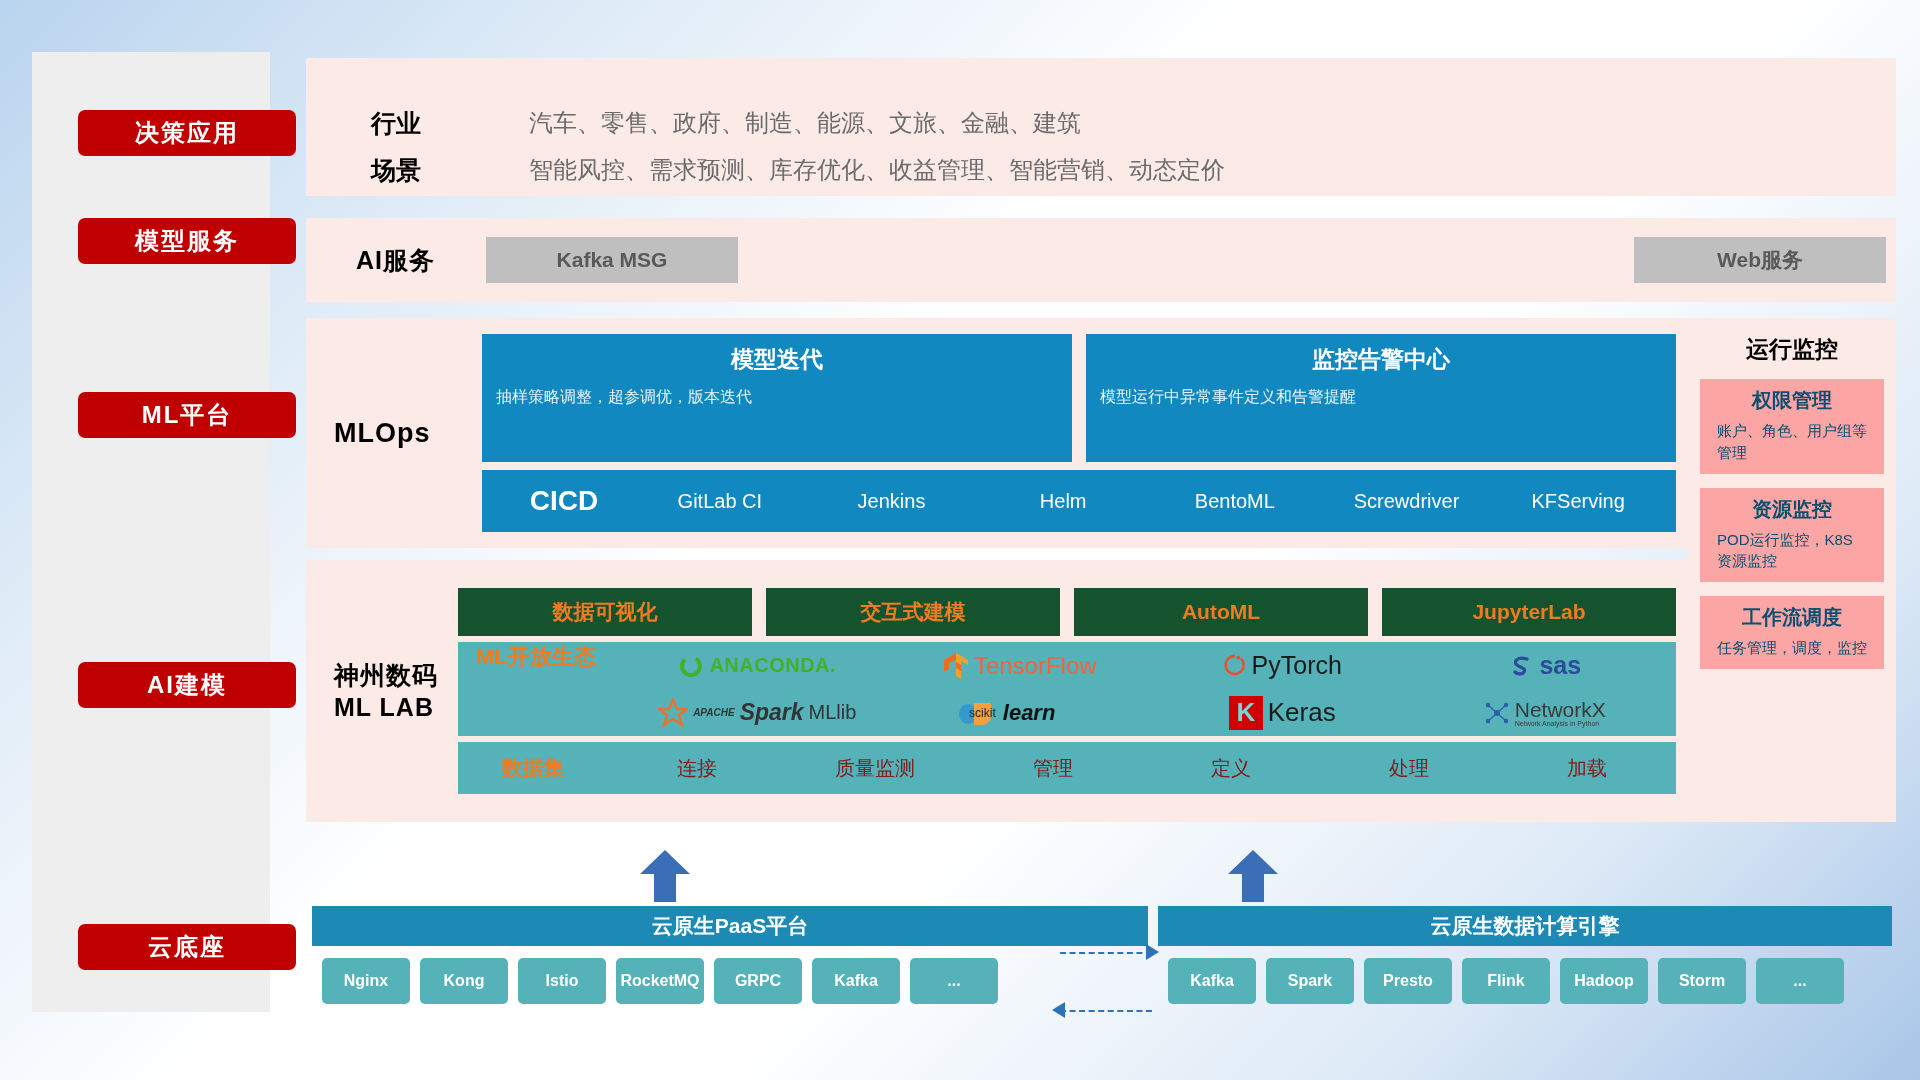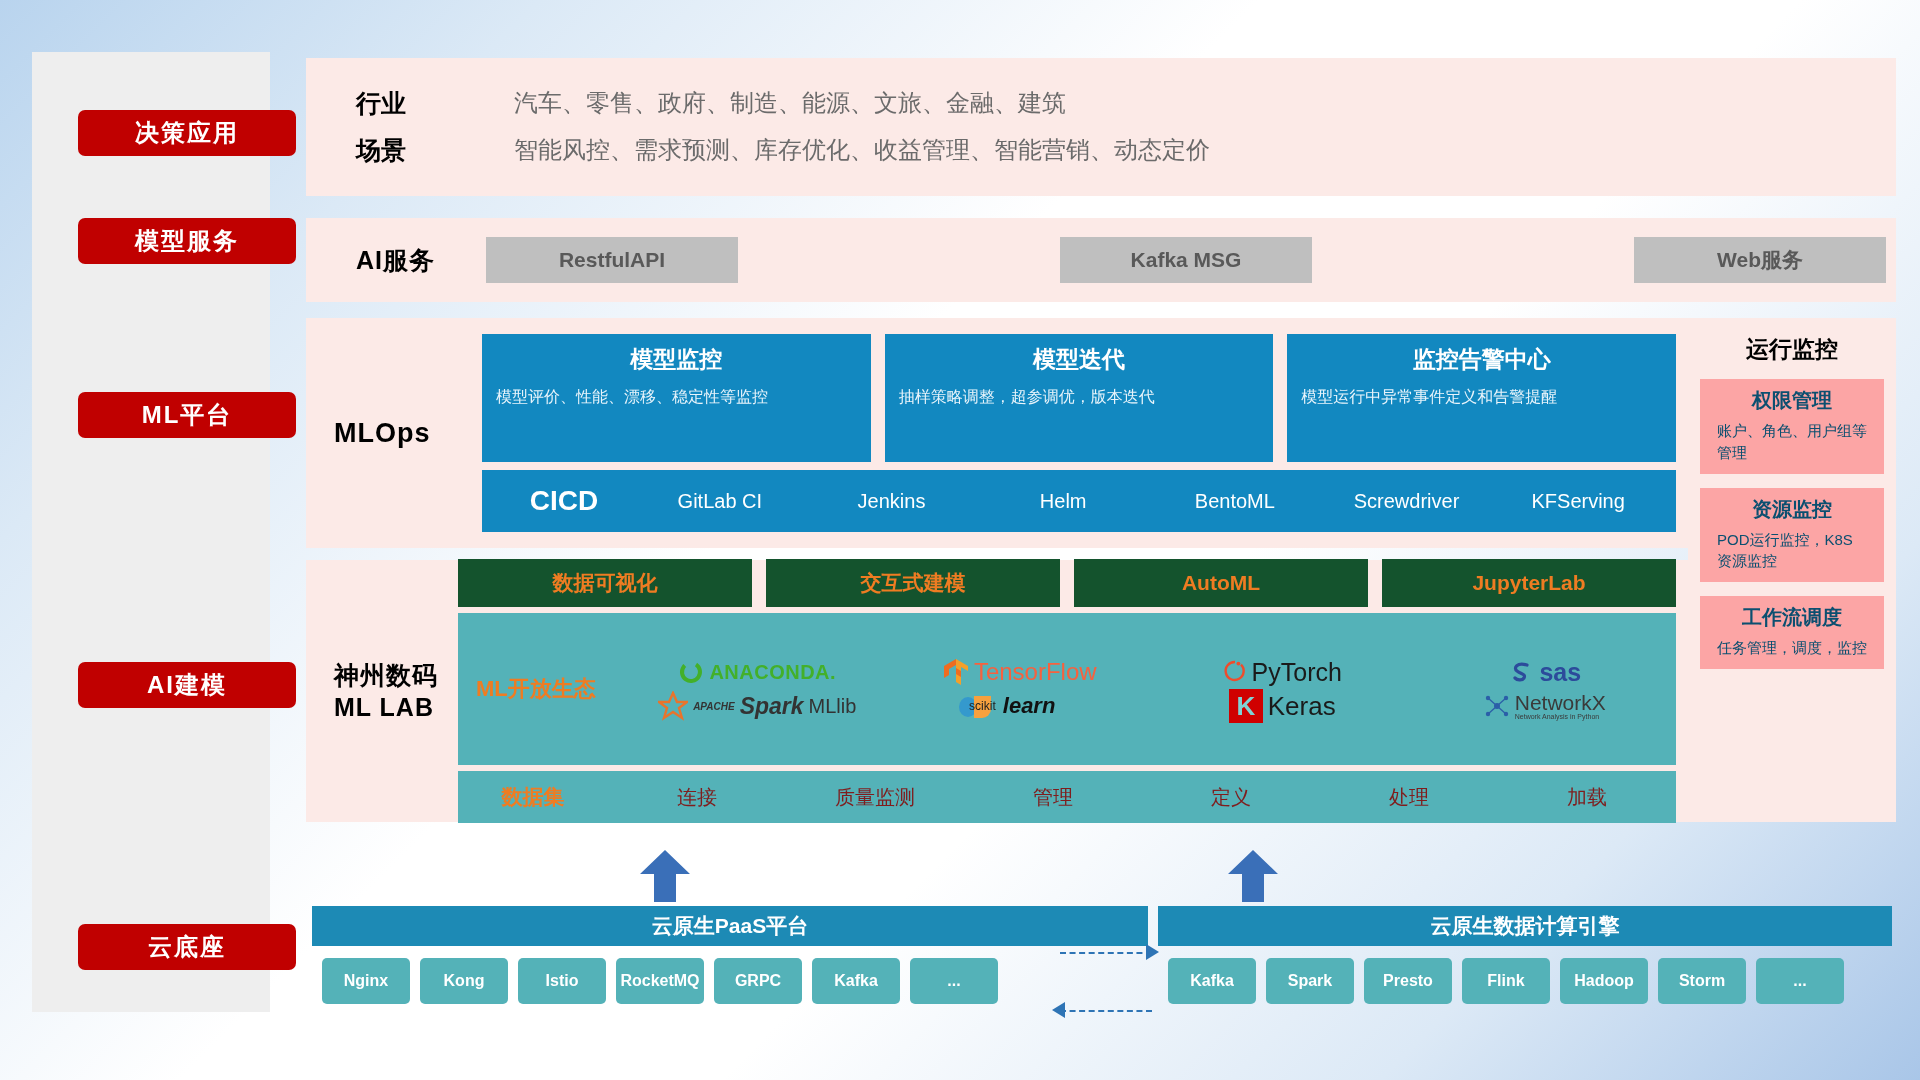--- a/index.html
+++ b/index.html
@@ -35,21 +35,22 @@
   .band-label {
     color: #000; font-weight: bold; font-size: 25px;
     letter-spacing: 1px;
   }
 
   
   .biz { top: 58px; height: 138px; }
   .biz-grid {
     display: grid; grid-template-columns: 180px 1fr;
     row-gap: 14px; height: 100%; align-content: center;
-    padding-left: 28px;
+    padding-left: 43px;
+    margin-top: 20px;
   }
   .biz-key { font-weight: bold; font-size: 25px; color:#000; padding-left: 22px; }
   .biz-val { font-size: 24px; color: #6b6b6b; }
 
   
   .svc { top: 218px; height: 84px; display: flex; align-items: center; padding-left: 28px; }
   .svc .band-label { width: 152px; padding-left: 22px; }
   .svc-row { display: flex; flex: 1; gap: 0; justify-content: space-between; padding-right: 10px; }
   .svc-chip {
     width: 252px; height: 46px; background: #bfbfbf;
@@ -82,21 +83,21 @@
   .model-inner { display: flex; height: 100%; align-items: center; }
   .model .band-label { width: 152px; padding-left: 28px; font-size: 25px; line-height: 1.3; }
   .model-col { flex: 1; display: flex; flex-direction: column; gap: 6px; padding-right: 12px; }
   .tabs { display: flex; gap: 14px; }
   .tab {
     flex: 1; height: 48px; background: #14532d;
     display: flex; align-items: center; justify-content: center;
     color: #ef7c22; font-weight: bold; font-size: 21px;
   }
   .eco {
-    background: #54b2b8; height: 152px; display: flex; align-items: center;
+    background: #54b2b8; height: 94px; display: flex; 
     padding-left: 18px;
   }
   .eco-title { color: #ef7c22; font-weight: bold; font-size: 22px; width: 150px; }
   .eco-logos { flex: 1; display: grid; grid-template-columns: repeat(4, 1fr); grid-template-rows: 1fr 1fr; align-items: center; }
   .logo { display: flex; align-items: center; justify-content: center; gap: 5px; }
   .ds-bar {
     background: #54b2b8; height: 52px; display: flex; align-items: center;
   }
   .ds-title { color: #ef7c22; font-weight: bold; font-size: 21px; width: 150px; text-align:center; }
   .ds-items { display: flex; flex: 1; }
@@ -154,35 +155,30 @@
       <div class="biz-key">行业</div>
       <div class="biz-val">汽车、零售、政府、制造、能源、文旅、金融、建筑</div>
       <div class="biz-key">场景</div>
       <div class="biz-val">智能风控、需求预测、库存优化、收益管理、智能营销、动态定价</div>
     </div>
   </div>
 
   <div class="band svc">
     <div class="band-label">AI服务</div>
     <div class="svc-row">
-      <div class="svc-chip">RestfulAPI</div>
       <div class="svc-chip">Kafka MSG</div>
       <div class="svc-chip">Web服务</div>
     </div>
   </div>
 
   <div class="band mlops">
     <div class="mlops-inner">
       <div class="band-label">MLOps</div>
       <div class="mlops-col">
         <div class="mlops-cards">
-          <div class="mlops-card">
-            <h4>模型监控</h4>
-            <p>模型评价、性能、漂移、稳定性等监控</p>
-          </div>
           <div class="mlops-card">
             <h4>模型迭代</h4>
             <p>抽样策略调整，超参调优，版本迭代</p>
           </div>
           <div class="mlops-card">
             <h4>监控告警中心</h4>
             <p>模型运行中异常事件定义和告警提醒</p>
           </div>
         </div>
         <div class="cicd-bar">

